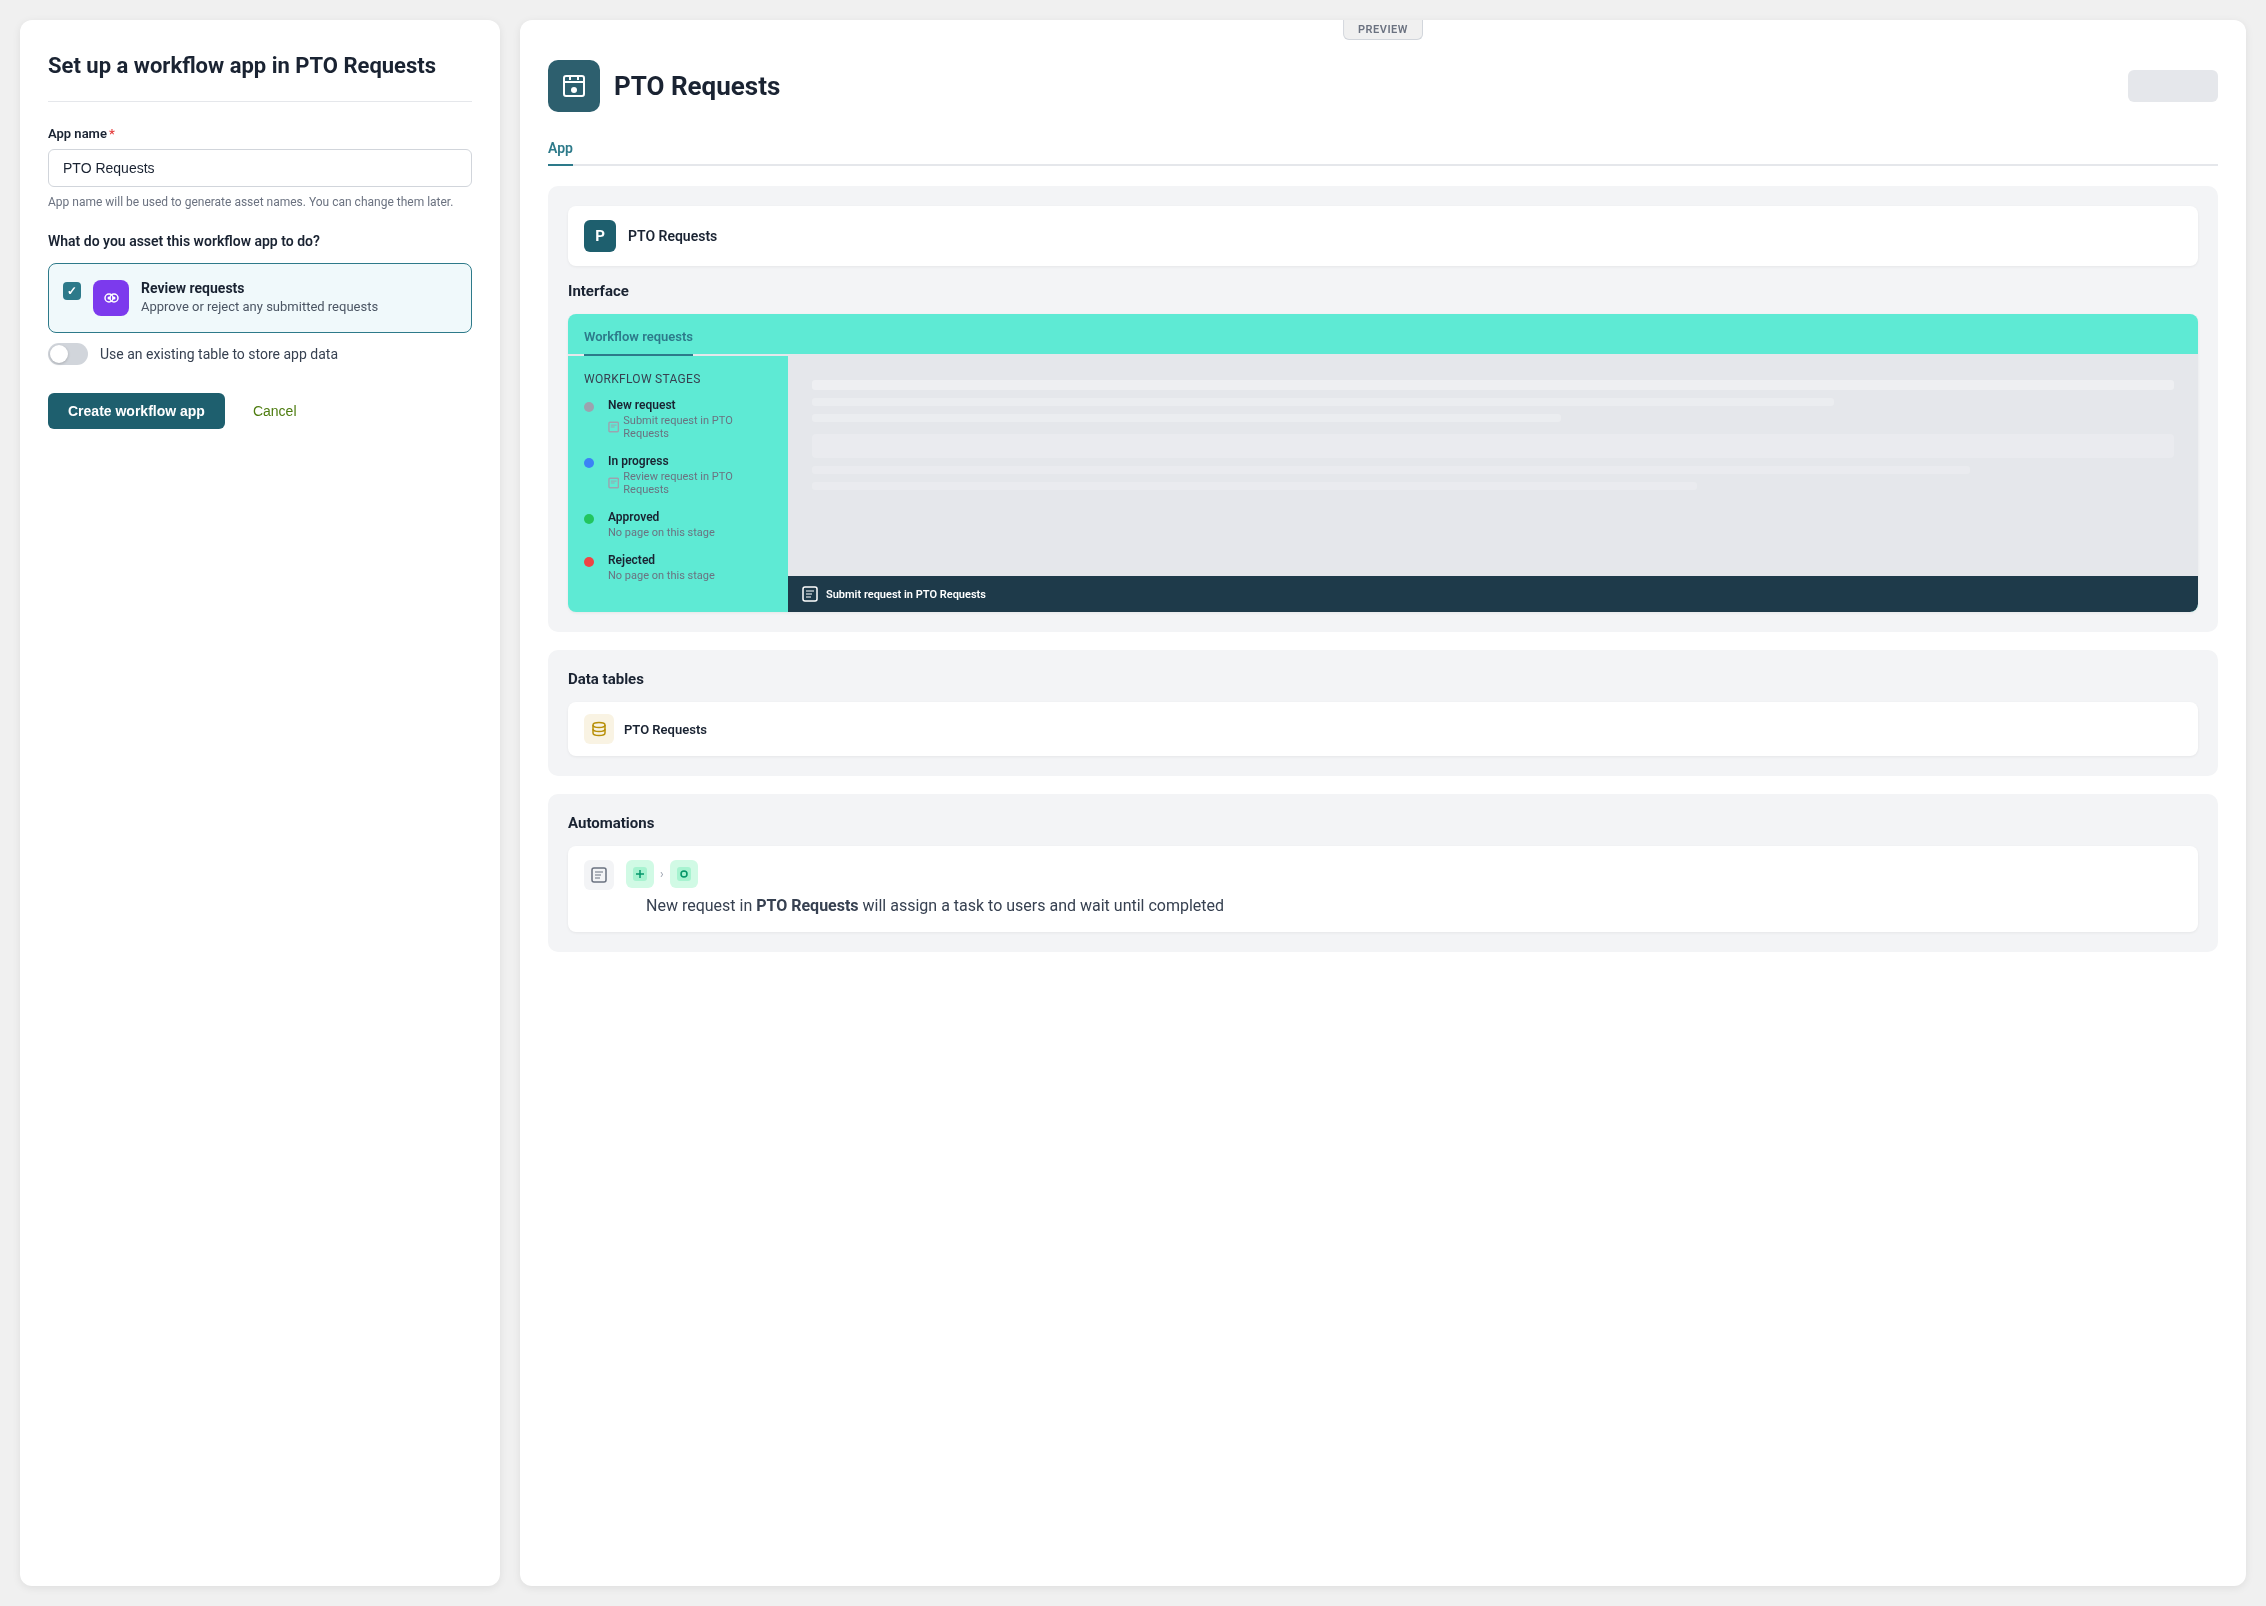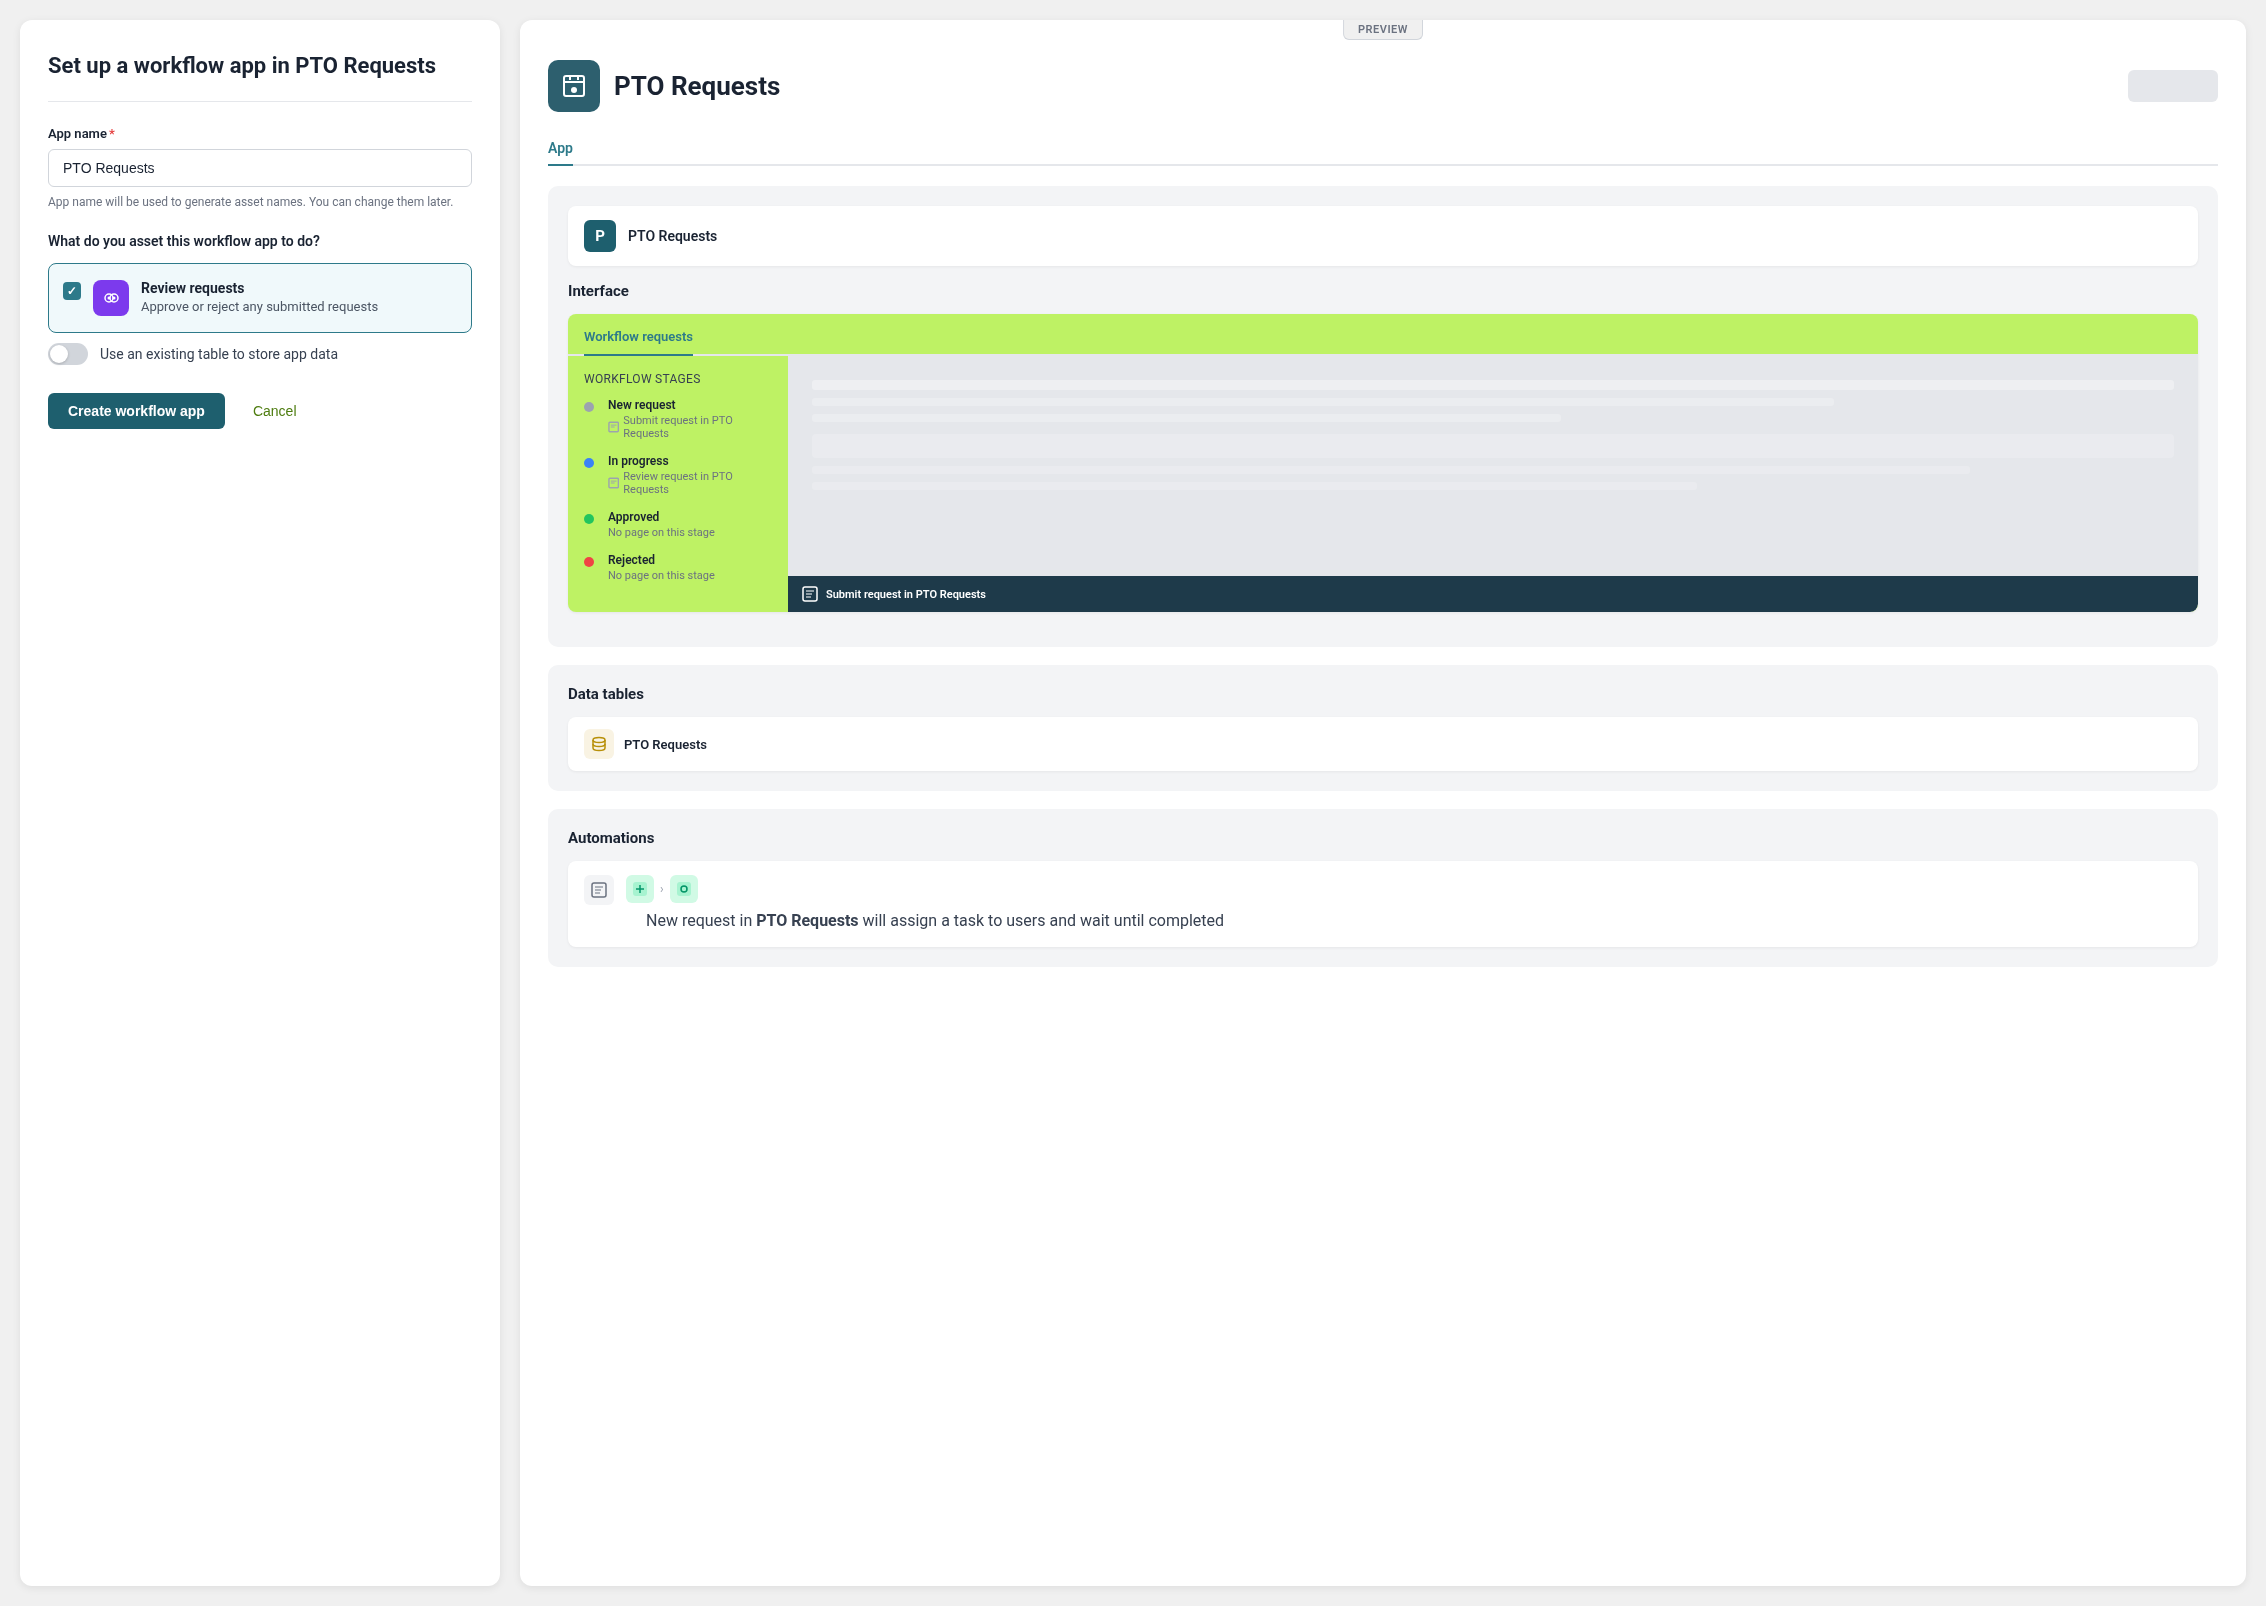--- a/index.html
+++ b/index.html
@@ -329,26 +329,26 @@
 
     
     .section-header {
       font-size: 15px;
       font-weight: 700;
       color: #1a2332;
       margin-bottom: 14px;
     }
 
     .interface-box {
-      background: #bef264;
+      background: #5eead4;
       border-radius: 8px;
       padding: 0;
       overflow: hidden;
       box-shadow: 0 1px 3px rgba(0,0,0,0.06);
-      margin-bottom: 15px;
+      margin-bottom: 0;
     }
 
     .interface-tabs {
       padding: 12px 16px 0;
       border-bottom: 2px solid #e5e7eb;
     }
 
     .interface-tab {
       display: inline-block;
       font-size: 13px;

